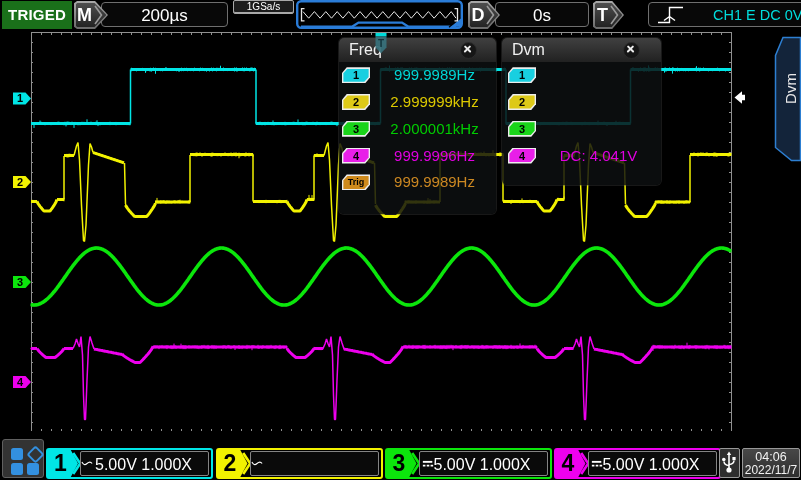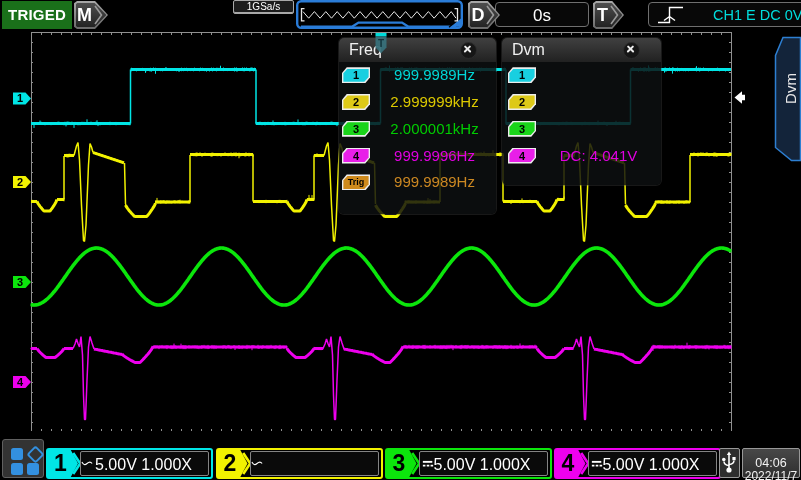--- a/index.html
+++ b/index.html
@@ -32,21 +32,21 @@
 #menuicon{position:absolute;left:2px;top:8px;width:42px;height:39px;background:#333;border:1px solid #606060;border-radius:3px;box-sizing:border-box;}
 .mi{position:absolute;background:#3390e0;border-radius:2.5px;box-sizing:border-box;}
 .chbox{position:absolute;top:17px;width:167px;height:31px;border-radius:3px;background:#000;box-sizing:border-box;}
 .chbox .pent{position:absolute;left:0px;top:0px;width:30px;height:27px;color:#000;font-weight:bold;font-size:23px;}
 .chbox .pent div{padding-left:6px;line-height:27px;}
 .chbox .chev{position:absolute;left:24px;top:2px;width:10px;height:23px;}
 .chbox .inner{position:absolute;left:32px;top:1px;right:2px;bottom:1px;background:#0a0a0a;border:1px solid #848484;border-radius:2px;color:#fff;font-size:16px;}
 .chbox .inner span{position:absolute;left:14px;top:0;line-height:25px;white-space:nowrap;}
 #usbbox{position:absolute;left:719px;top:17px;width:21px;height:30px;background:#2e2e2e;border:1.5px solid #989898;border-radius:2px;box-sizing:border-box;}
 #clockbox{position:absolute;left:742px;top:17px;width:58px;height:30px;background:linear-gradient(#484848,#2e2e2e);border:1.5px solid #989898;border-radius:2px;box-sizing:border-box;color:#f2f2f2;text-align:center;}
-#clockbox .t1{font-size:12.5px;line-height:14px;padding-top:7px;}
+#clockbox .t1{font-size:12.5px;line-height:14px;padding-top:1px;}
 #clockbox .t2{font-size:12px;line-height:12px;}
 
 #dvmtab{position:absolute;left:774px;top:36px;width:27px;height:126px;}
 #dvmtab span{position:absolute;left:1px;top:44px;color:#e8e8e8;font-size:15px;transform:rotate(-90deg);transform-origin:center;white-space:nowrap;}
 </style></head><body>
 
 <svg class="abs" style="left:0;top:0;z-index:1" width="801" height="480" viewBox="0 0 801 480">
   <rect x="31" y="32.5" width="700" height="399" fill="none" stroke="#909090" stroke-width="1" shape-rendering="crispEdges"></rect>
   <path d="M41.0 32.5v2.2M41.0 431.5v-2.2M51.0 32.5v2.2M51.0 431.5v-2.2M61.0 32.5v2.2M61.0 431.5v-2.2M71.0 32.5v2.2M71.0 431.5v-2.2M81.0 32.5v2.2M81.0 431.5v-2.2M91.0 32.5v2.2M91.0 431.5v-2.2M101.0 32.5v2.2M101.0 431.5v-2.2M111.0 32.5v2.2M111.0 431.5v-2.2M121.0 32.5v2.2M121.0 431.5v-2.2M131.0 32.5v2.2M131.0 431.5v-2.2M141.0 32.5v2.2M141.0 431.5v-2.2M151.0 32.5v2.2M151.0 431.5v-2.2M161.0 32.5v2.2M161.0 431.5v-2.2M171.0 32.5v2.2M171.0 431.5v-2.2M181.0 32.5v2.2M181.0 431.5v-2.2M191.0 32.5v2.2M191.0 431.5v-2.2M201.0 32.5v2.2M201.0 431.5v-2.2M211.0 32.5v2.2M211.0 431.5v-2.2M221.0 32.5v2.2M221.0 431.5v-2.2M231.0 32.5v2.2M231.0 431.5v-2.2M241.0 32.5v2.2M241.0 431.5v-2.2M251.0 32.5v2.2M251.0 431.5v-2.2M261.0 32.5v2.2M261.0 431.5v-2.2M271.0 32.5v2.2M271.0 431.5v-2.2M281.0 32.5v2.2M281.0 431.5v-2.2M291.0 32.5v2.2M291.0 431.5v-2.2M301.0 32.5v2.2M301.0 431.5v-2.2M311.0 32.5v2.2M311.0 431.5v-2.2M321.0 32.5v2.2M321.0 431.5v-2.2M331.0 32.5v2.2M331.0 431.5v-2.2M341.0 32.5v2.2M341.0 431.5v-2.2M351.0 32.5v2.2M351.0 431.5v-2.2M361.0 32.5v2.2M361.0 431.5v-2.2M371.0 32.5v2.2M371.0 431.5v-2.2M381.0 32.5v2.2M381.0 431.5v-2.2M391.0 32.5v2.2M391.0 431.5v-2.2M401.0 32.5v2.2M401.0 431.5v-2.2M411.0 32.5v2.2M411.0 431.5v-2.2M421.0 32.5v2.2M421.0 431.5v-2.2M431.0 32.5v2.2M431.0 431.5v-2.2M441.0 32.5v2.2M441.0 431.5v-2.2M451.0 32.5v2.2M451.0 431.5v-2.2M461.0 32.5v2.2M461.0 431.5v-2.2M471.0 32.5v2.2M471.0 431.5v-2.2M481.0 32.5v2.2M481.0 431.5v-2.2M491.0 32.5v2.2M491.0 431.5v-2.2M501.0 32.5v2.2M501.0 431.5v-2.2M511.0 32.5v2.2M511.0 431.5v-2.2M521.0 32.5v2.2M521.0 431.5v-2.2M531.0 32.5v2.2M531.0 431.5v-2.2M541.0 32.5v2.2M541.0 431.5v-2.2M551.0 32.5v2.2M551.0 431.5v-2.2M561.0 32.5v2.2M561.0 431.5v-2.2M571.0 32.5v2.2M571.0 431.5v-2.2M581.0 32.5v2.2M581.0 431.5v-2.2M591.0 32.5v2.2M591.0 431.5v-2.2M601.0 32.5v2.2M601.0 431.5v-2.2M611.0 32.5v2.2M611.0 431.5v-2.2M621.0 32.5v2.2M621.0 431.5v-2.2M631.0 32.5v2.2M631.0 431.5v-2.2M641.0 32.5v2.2M641.0 431.5v-2.2M651.0 32.5v2.2M651.0 431.5v-2.2M661.0 32.5v2.2M661.0 431.5v-2.2M671.0 32.5v2.2M671.0 431.5v-2.2M681.0 32.5v2.2M681.0 431.5v-2.2M691.0 32.5v2.2M691.0 431.5v-2.2M701.0 32.5v2.2M701.0 431.5v-2.2M711.0 32.5v2.2M711.0 431.5v-2.2M721.0 32.5v2.2M721.0 431.5v-2.2M31.0 42.5h2.2M731.0 42.5h-2.2M31.0 52.5h2.2M731.0 52.5h-2.2M31.0 62.5h2.2M731.0 62.5h-2.2M31.0 72.5h2.2M731.0 72.5h-2.2M31.0 82.5h2.2M731.0 82.5h-2.2M31.0 92.5h2.2M731.0 92.5h-2.2M31.0 102.5h2.2M731.0 102.5h-2.2M31.0 112.5h2.2M731.0 112.5h-2.2M31.0 122.5h2.2M731.0 122.5h-2.2M31.0 132.5h2.2M731.0 132.5h-2.2M31.0 142.5h2.2M731.0 142.5h-2.2M31.0 152.5h2.2M731.0 152.5h-2.2M31.0 162.5h2.2M731.0 162.5h-2.2M31.0 172.5h2.2M731.0 172.5h-2.2M31.0 182.5h2.2M731.0 182.5h-2.2M31.0 192.5h2.2M731.0 192.5h-2.2M31.0 202.5h2.2M731.0 202.5h-2.2M31.0 212.5h2.2M731.0 212.5h-2.2M31.0 222.5h2.2M731.0 222.5h-2.2M31.0 232.5h2.2M731.0 232.5h-2.2M31.0 242.5h2.2M731.0 242.5h-2.2M31.0 252.5h2.2M731.0 252.5h-2.2M31.0 262.5h2.2M731.0 262.5h-2.2M31.0 272.5h2.2M731.0 272.5h-2.2M31.0 282.5h2.2M731.0 282.5h-2.2M31.0 292.5h2.2M731.0 292.5h-2.2M31.0 302.5h2.2M731.0 302.5h-2.2M31.0 312.5h2.2M731.0 312.5h-2.2M31.0 322.5h2.2M731.0 322.5h-2.2M31.0 332.5h2.2M731.0 332.5h-2.2M31.0 342.5h2.2M731.0 342.5h-2.2M31.0 352.5h2.2M731.0 352.5h-2.2M31.0 362.5h2.2M731.0 362.5h-2.2M31.0 372.5h2.2M731.0 372.5h-2.2M31.0 382.5h2.2M731.0 382.5h-2.2M31.0 392.5h2.2M731.0 392.5h-2.2M31.0 402.5h2.2M731.0 402.5h-2.2M31.0 412.5h2.2M731.0 412.5h-2.2M31.0 422.5h2.2M731.0 422.5h-2.2" stroke="#909090" stroke-width="1" fill="none" shape-rendering="crispEdges"></path>
   <path d="M31.0 201.5H37.0M37.0 201.50L38.0 203.50L39.0 204.99L40.0 206.32L41.0 207.57L42.0 208.76L43.0 209.90L44.0 211.00L45.0 211.00L46.0 211.00L47.0 211.00L48.0 211.00L49.0 211.00L50.0 211.00L51.0 209.67L52.0 208.29L53.0 206.85L54.0 205.34L55.0 203.72L56.0 201.92L57.0 199.50M57.0 199.5H64.0M64.0 155.5H74.0M93.0 152.50L94.0 152.83L95.0 153.17L96.0 153.50L97.0 153.83L98.0 154.17L99.0 154.50L100.0 154.83L101.0 155.17L102.0 155.50L103.0 155.83L104.0 156.17L105.0 156.50L106.0 156.83L107.0 157.17L108.0 157.50L109.0 157.83L110.0 158.17L111.0 158.50L112.0 158.83L113.0 159.17L114.0 159.50L115.0 159.83L116.0 160.17L117.0 160.50L118.0 160.83L119.0 161.17L120.0 161.50L121.0 161.83L122.0 162.17L123.0 162.50L124.0 162.83M125.5 205.00L126.5 206.96L127.5 208.41L128.5 209.71L129.5 210.93L130.5 212.09L131.5 213.21L132.5 214.28L133.5 215.33L134.5 216.35L135.5 216.50L136.5 216.50L137.5 216.50L138.5 216.50L139.5 216.50L140.5 216.50L141.5 216.50L142.5 216.50L143.5 216.50L144.5 216.50L145.5 216.50L146.5 216.50L147.5 215.67L148.5 214.37L149.5 213.03L150.5 211.65L151.5 210.22L152.5 208.72L153.5 207.14L154.5 205.41L155.5 203.42M155.0 202.0H190.0M190.0 154.5H253.0M253.0 201.5H287.0M287.0 201.50L288.0 203.50L289.0 204.99L290.0 206.32L291.0 207.57L292.0 208.76L293.0 209.90L294.0 211.00L295.0 211.00L296.0 211.00L297.0 211.00L298.0 211.00L299.0 211.00L300.0 211.00L301.0 209.67L302.0 208.29L303.0 206.85L304.0 205.34L305.0 203.72L306.0 201.92L307.0 199.50M307.0 199.5H314.0M314.0 155.5H324.0M343.0 152.50L344.0 152.83L345.0 153.17L346.0 153.50L347.0 153.83L348.0 154.17L349.0 154.50L350.0 154.83L351.0 155.17L352.0 155.50L353.0 155.83L354.0 156.17L355.0 156.50L356.0 156.83L357.0 157.17L358.0 157.50L359.0 157.83L360.0 158.17L361.0 158.50L362.0 158.83L363.0 159.17L364.0 159.50L365.0 159.83L366.0 160.17L367.0 160.50L368.0 160.83L369.0 161.17L370.0 161.50L371.0 161.83L372.0 162.17L373.0 162.50L374.0 162.83M375.5 205.00L376.5 206.96L377.5 208.41L378.5 209.71L379.5 210.93L380.5 212.09L381.5 213.21L382.5 214.28L383.5 215.33L384.5 216.35L385.5 216.50L386.5 216.50L387.5 216.50L388.5 216.50L389.5 216.50L390.5 216.50L391.5 216.50L392.5 216.50L393.5 216.50L394.5 216.50L395.5 216.50L396.5 216.50L397.5 215.67L398.5 214.37L399.5 213.03L400.5 211.65L401.5 210.22L402.5 208.72L403.5 207.14L404.5 205.41L405.5 203.42M405.0 202.0H440.0M440.0 154.5H503.0M503.0 201.5H537.0M537.0 201.50L538.0 203.50L539.0 204.99L540.0 206.32L541.0 207.57L542.0 208.76L543.0 209.90L544.0 211.00L545.0 211.00L546.0 211.00L547.0 211.00L548.0 211.00L549.0 211.00L550.0 211.00L551.0 209.67L552.0 208.29L553.0 206.85L554.0 205.34L555.0 203.72L556.0 201.92L557.0 199.50M557.0 199.5H564.0M564.0 155.5H574.0M593.0 152.50L594.0 152.83L595.0 153.17L596.0 153.50L597.0 153.83L598.0 154.17L599.0 154.50L600.0 154.83L601.0 155.17L602.0 155.50L603.0 155.83L604.0 156.17L605.0 156.50L606.0 156.83L607.0 157.17L608.0 157.50L609.0 157.83L610.0 158.17L611.0 158.50L612.0 158.83L613.0 159.17L614.0 159.50L615.0 159.83L616.0 160.17L617.0 160.50L618.0 160.83L619.0 161.17L620.0 161.50L621.0 161.83L622.0 162.17L623.0 162.50L624.0 162.83M625.5 205.00L626.5 206.96L627.5 208.41L628.5 209.71L629.5 210.93L630.5 212.09L631.5 213.21L632.5 214.28L633.5 215.33L634.5 216.35L635.5 216.50L636.5 216.50L637.5 216.50L638.5 216.50L639.5 216.50L640.5 216.50L641.5 216.50L642.5 216.50L643.5 216.50L644.5 216.50L645.5 216.50L646.5 216.50L647.5 215.67L648.5 214.37L649.5 213.03L650.5 211.65L651.5 210.22L652.5 208.72L653.5 207.14L654.5 205.41L655.5 203.42M655.0 202.0H690.0M690.0 154.5H731.0" stroke="#f2f200" stroke-width="3.0" fill="none" stroke-linejoin="bevel"></path>
@@ -80,20 +80,21 @@
 <div id="topbar" style="z-index:3">
   <div id="triged">TRIGED</div>
   <div class="emblem" style="left:74px;width:34px;">
       <div class="bg"></div>
       <div class="bg2"></div>
       <div class="lt">M</div>
       <svg class="cv" viewBox="0 0 9 20">
         <path d="M1 1L7.5 10L1 19" stroke="#9a9a9a" stroke-width="1.6" fill="none"></path>
       </svg>
     </div>
+  <div class="field" style="left:101px;width:127px;">200µs</div>
   <div class="minibox" style="top:1px;">2.8Mpts</div>
   <div class="minibox" style="top:0;">1GSa/s</div>
   <svg class="abs" style="left:296px;top:0" width="167" height="30" viewBox="0 0 167 30">
     <rect x="1.2" y="1.2" width="164.6" height="26.6" rx="4" fill="#000" stroke="#2a7cd8" stroke-width="2.4"></rect>
     <path d="M5 26.7H56L62.5 22.6H106L112.5 26.7H160" stroke="#2a7cd8" stroke-width="2.4" fill="none" stroke-linejoin="miter"></path>
     <path d="M165 18.5V26.8H154.5Z" fill="#2a7cd8"></path>
     <path d="M164 17.5L153 27.2" stroke="#000" stroke-width="1.2"></path>
     <path d="M7 11.6L12.7 18.2L18.4 11.6L24.1 18.2L29.8 11.6L35.5 18.2L41.2 11.6L46.9 18.2L52.6 11.6L58.3 18.2L64.0 11.6L69.7 18.2L75.4 11.6L81.1 18.2L86.8 11.6L92.5 18.2L98.2 11.6L103.9 18.2L109.6 11.6L115.3 18.2L121.0 11.6L126.7 18.2L132.4 11.6L138.1 18.2L143.8 11.6L149.5 18.2L155.2 11.6L160.0 18.2" stroke="#e8e8e8" stroke-width="1" fill="none"></path>
     <path d="M8.5 8.7H5.5V20.8H8.5M158.5 8.7H161.5V20.8H158.5" stroke="#e8e8e8" stroke-width="1.3" fill="none"></path>
   </svg>

